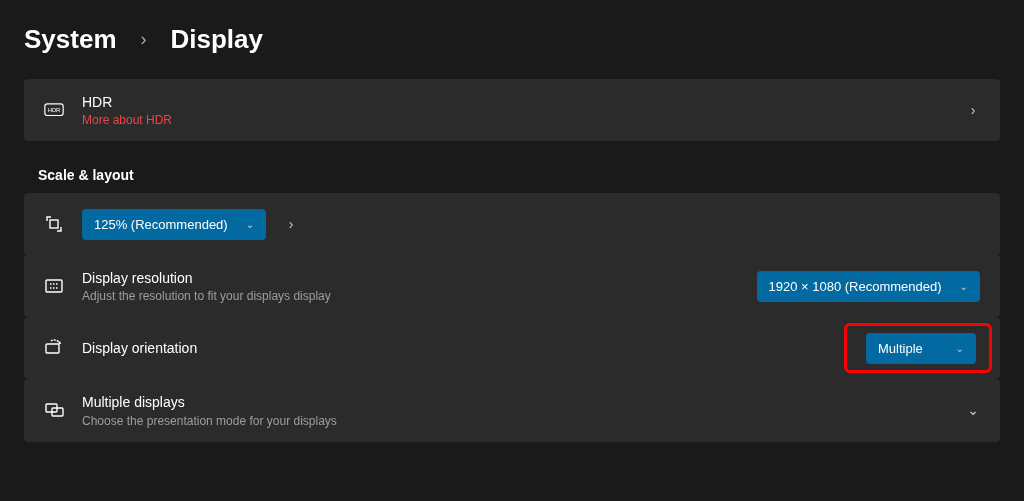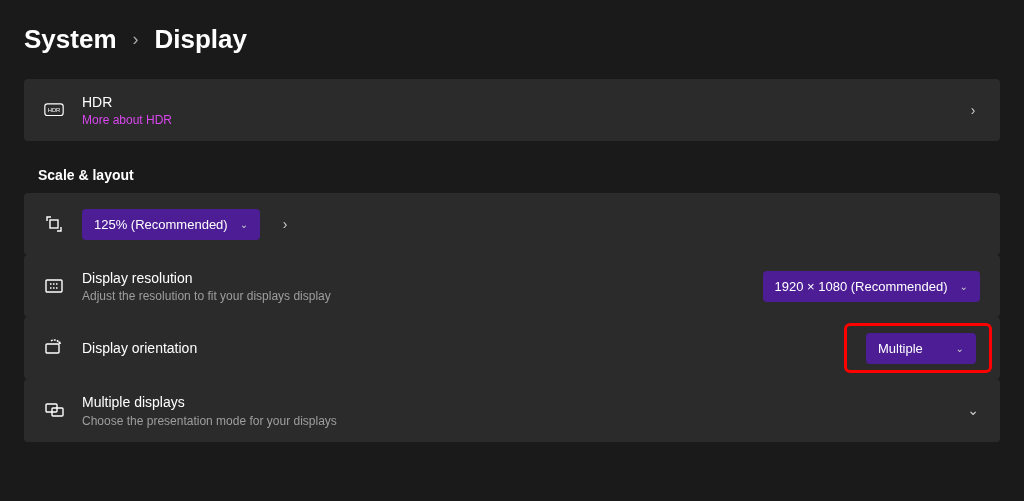--- a/index.html
+++ b/index.html
@@ -8,21 +8,21 @@
     color: #ffffff;
     font-family: "Segoe UI", -apple-system, sans-serif;
     width: 1024px;
     height: 501px;
     overflow: hidden;
     padding: 24px 24px 0 24px;
   }
   .breadcrumb {
     display: flex;
     align-items: center;
-    gap: 16px;
+    gap: 24px;
     margin-bottom: 24px;
   }
   .breadcrumb-parent {
     font-size: 26px;
     font-weight: 600;
     color: #ffffff;
   }
   .breadcrumb-sep {
     font-size: 18px;
     color: #aaaaaa;
@@ -57,37 +57,37 @@
     color: #ffffff;
     line-height: 1.3;
   }
   .card-sub {
     font-size: 12px;
     color: #9e9e9e;
     margin-top: 2px;
   }
   .card-link {
     font-size: 12px;
-    color: #d946ef;
+    color: #ef4444;
     margin-top: 2px;
     cursor: pointer;
   }
   .section-heading {
     font-size: 14px;
     font-weight: 600;
     margin: 26px 0 10px 14px;
     color: #ffffff;
   }
   .dropdown {
-    background: #4c1d95;
+    background: #0369a1;
     border-radius: 4px;
     padding: 8px 12px;
     display: flex;
     align-items: center;
-    gap: 12px;
+    gap: 18px;
     font-size: 13px;
     color: #ffffff;
     cursor: pointer;
     min-width: 110px;
     justify-content: space-between;
   }
   .dropdown .chev { font-size: 10px; color: #cccccc; }
   .tail-chevron {
     font-size: 14px;
     color: #cccccc;

